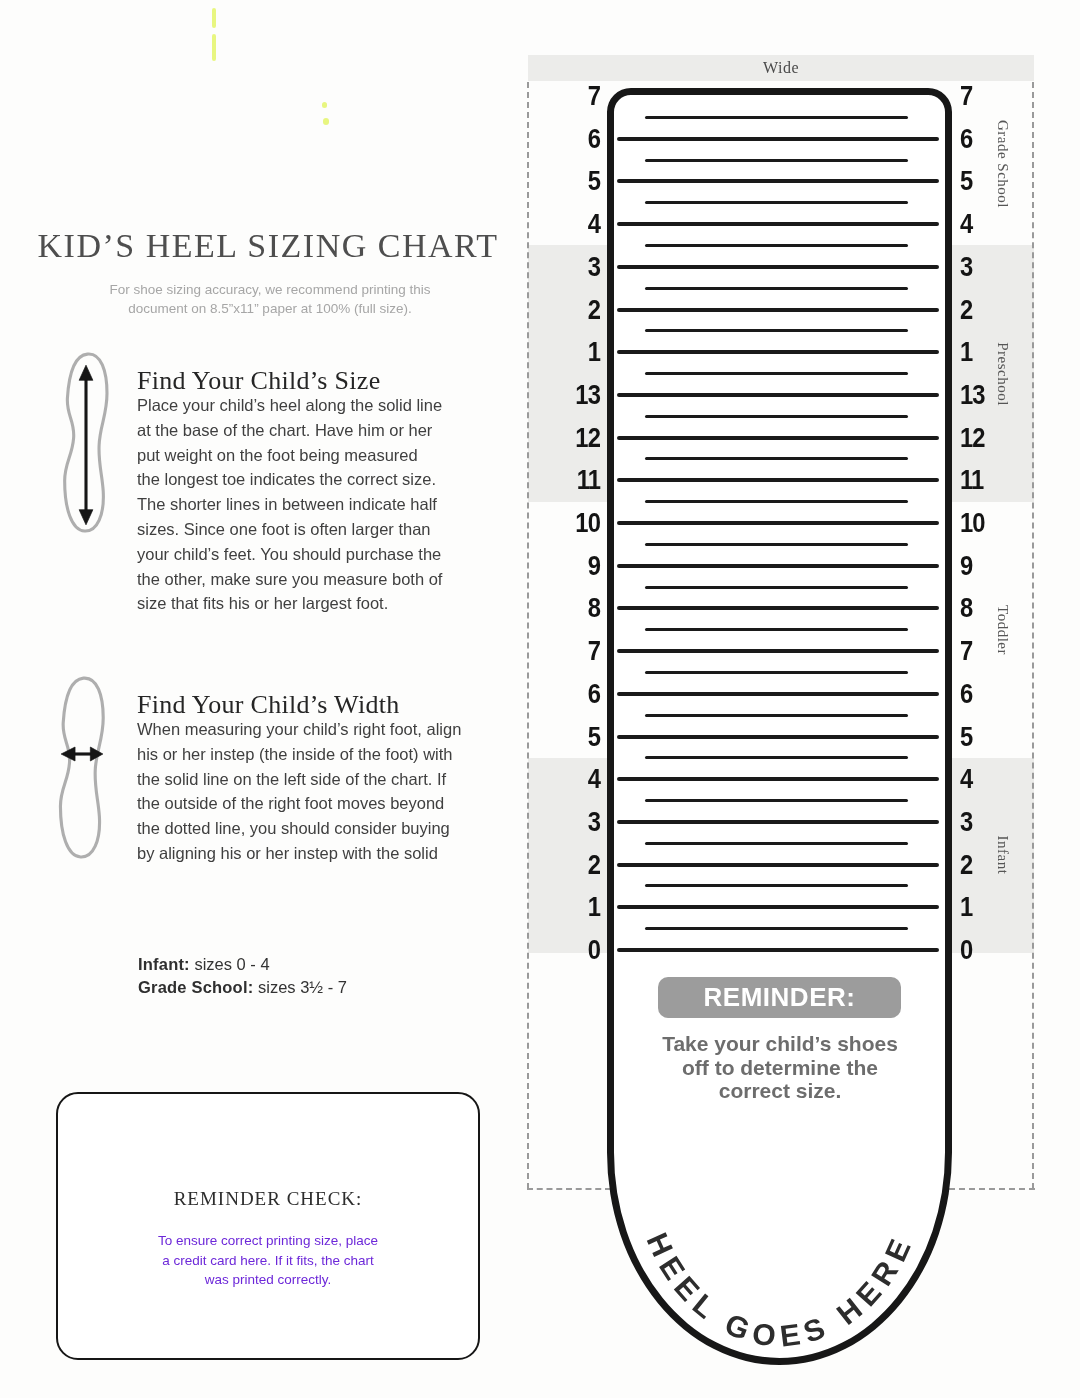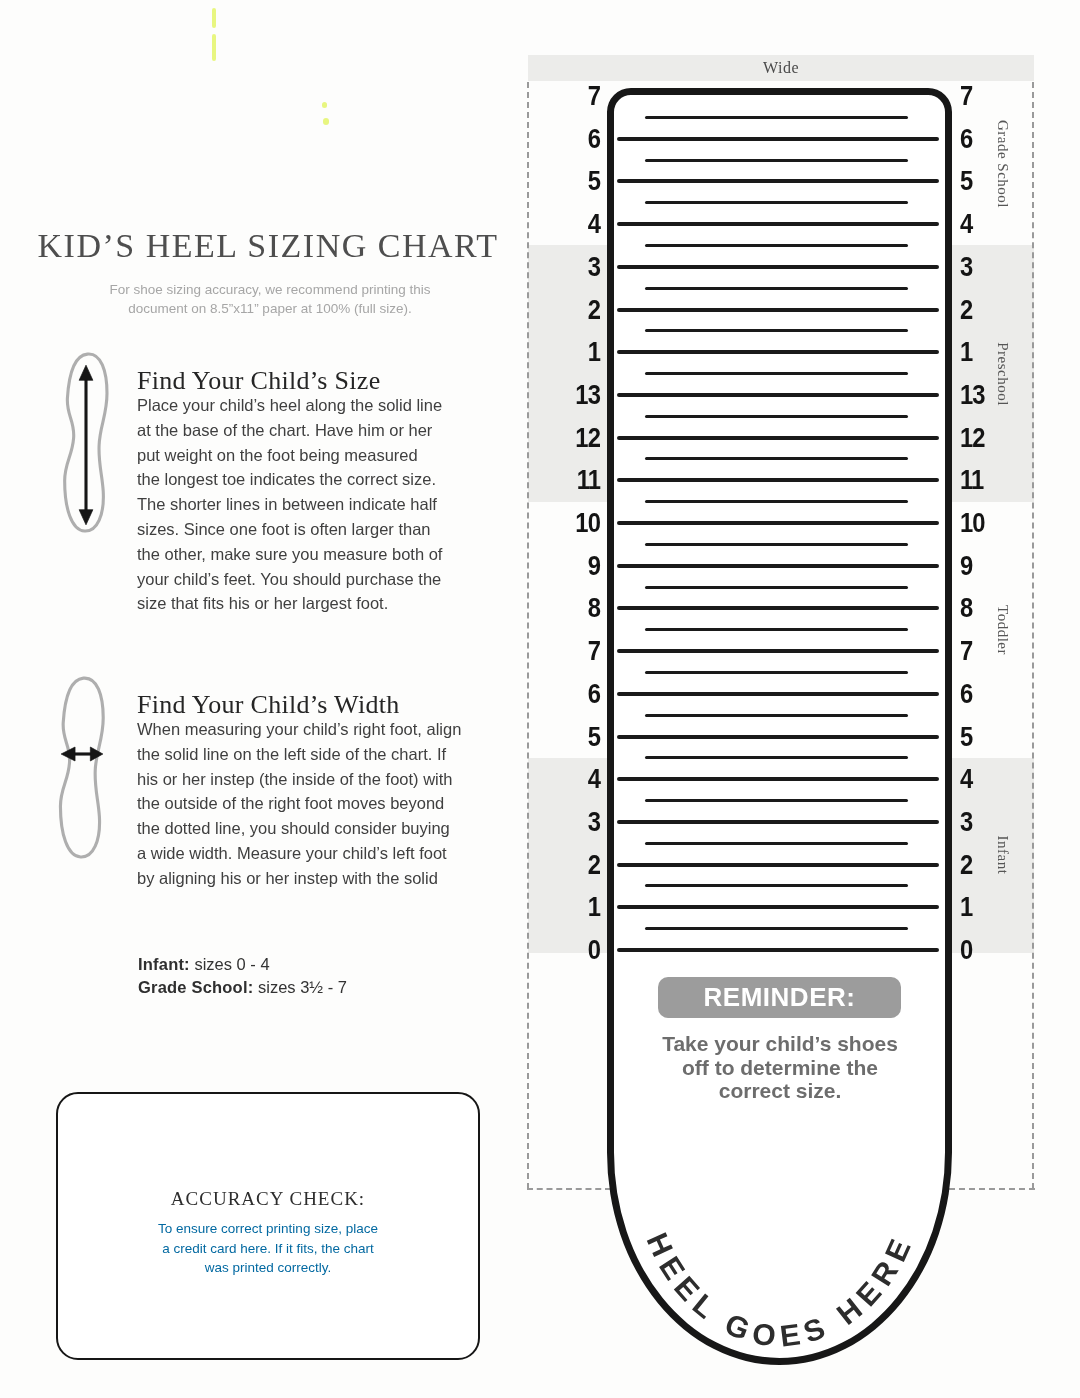--- a/index.html
+++ b/index.html
@@ -39,21 +39,21 @@
 
   .accuracy-box{
     left:56px;top:1092px;width:424px;height:268px;background:#fff;
     border:2.5px solid #161616;border-radius:22px;box-sizing:border-box;
     text-align:center;
   }
   .accuracy-heading{
     margin-top:94px;font-family:"Liberation Serif",serif;font-size:19px;
     letter-spacing:1px;color:#2d2d2d;
   }
-  .accuracy-body{margin-top:9px;font-size:13.5px;line-height:19.5px;color:#0369a1;}
+  .accuracy-body{margin-top:21px;font-size:13.5px;line-height:19.5px;color:#6d28d9;}
 
   
   .wide-band{
     left:528px;top:55px;width:506px;height:26px;background:var(--band-gray,#e9e9e7);
     display:flex;align-items:center;justify-content:center;
     font-family:"Liberation Serif",serif;font-size:16px;color:#4a4a4a;letter-spacing:.5px;
   }
   .band{left:528px;width:506px;background:var(--band-gray,#ececea);}
   .dash-v{width:0;border-left:2.5px dashed var(--dash-gray,#9a9a9a);}
   .dash-h{height:0;border-top:2.5px dashed var(--dash-gray,#9a9a9a);}
@@ -113,51 +113,50 @@
   </g>
 </svg>
 <h2 class="abs sec-heading" style="left:137px;top:344px;">Find Your Child’s Size</h2>
 <div class="abs sec-body" style="left:137px;top:393px;">
     <div class="tline">Place your child’s heel along the solid line</div>
     <div class="tline">at the base of the chart. Have him or her</div>
     <div class="tline">put weight on the foot being measured</div>
     <div class="tline">the longest toe indicates the correct size.</div>
     <div class="tline">The shorter lines in between indicate half</div>
     <div class="tline">sizes. Since one foot is often larger than</div>
+    <div class="tline">your child’s feet. You should purchase the</div>
     <div class="tline">the other, make sure you measure both of</div>
-    <div class="tline">your child’s feet. You should purchase the</div>
     <div class="tline">size that fits his or her largest foot.</div>
   </div>
 
 <svg class="foot-icon" style="left:47px;top:674px;" width="70" height="192" viewBox="0 0 80 276">
   <path d="M 42 6 C 22 8 15 38 13 70 C 11.5 95 24 103 22 128 C 20 154 9 164 9 190 C 9 230 19 262 38 263 C 56 264 67 240 65 205 C 63.5 181 58 165 59 139 C 60 110 70.5 95 70.5 63 C 70.5 31 62 4 42 6 Z" fill="none" stroke="#aeaeae" stroke-width="4.5"></path>
   <g fill="#161616" stroke="#161616">
     <line x1="24" y1="115" x2="58" y2="115" stroke-width="4.5"></line>
     <polygon points="10,115 30,105 30,125"></polygon>
     <polygon points="70,115 52,105 52,125"></polygon>
   </g>
 </svg>
 <h2 class="abs sec-heading" style="left:137px;top:668px;">Find Your Child’s Width</h2>
 <div class="abs sec-body" style="left:137px;top:717px;">
     <div class="tline">When measuring your child’s right foot, align</div>
+    <div class="tline">his or her instep (the inside of the foot) with</div>
     <div class="tline">the solid line on the left side of the chart. If</div>
-    <div class="tline">his or her instep (the inside of the foot) with</div>
     <div class="tline">the outside of the right foot moves beyond</div>
     <div class="tline">the dotted line, you should consider buying</div>
-    <div class="tline">a wide width. Measure your child’s left foot</div>
     <div class="tline">by aligning his or her instep with the solid</div>
   </div>
 
 <div class="abs ranges" id="ranges">
     <div class="range-row"><b>Infant:</b><span> sizes 0 - 4</span></div>
     <div class="range-row"><b>Grade School:</b><span> sizes 3½ - 7</span></div>
   </div>
 
 <div class="abs accuracy-box">
-  <div class="accuracy-heading">ACCURACY CHECK:</div>
+  <div class="accuracy-heading">REMINDER CHECK:</div>
   <div class="accuracy-body">
       <div class="tline">To ensure correct printing size, place</div>
       <div class="tline">a credit card here. If it fits, the chart</div>
       <div class="tline">was printed correctly.</div>
     </div>
 </div>
 
 <div class="abs wide-band">
   <span>Wide</span>
 </div>

